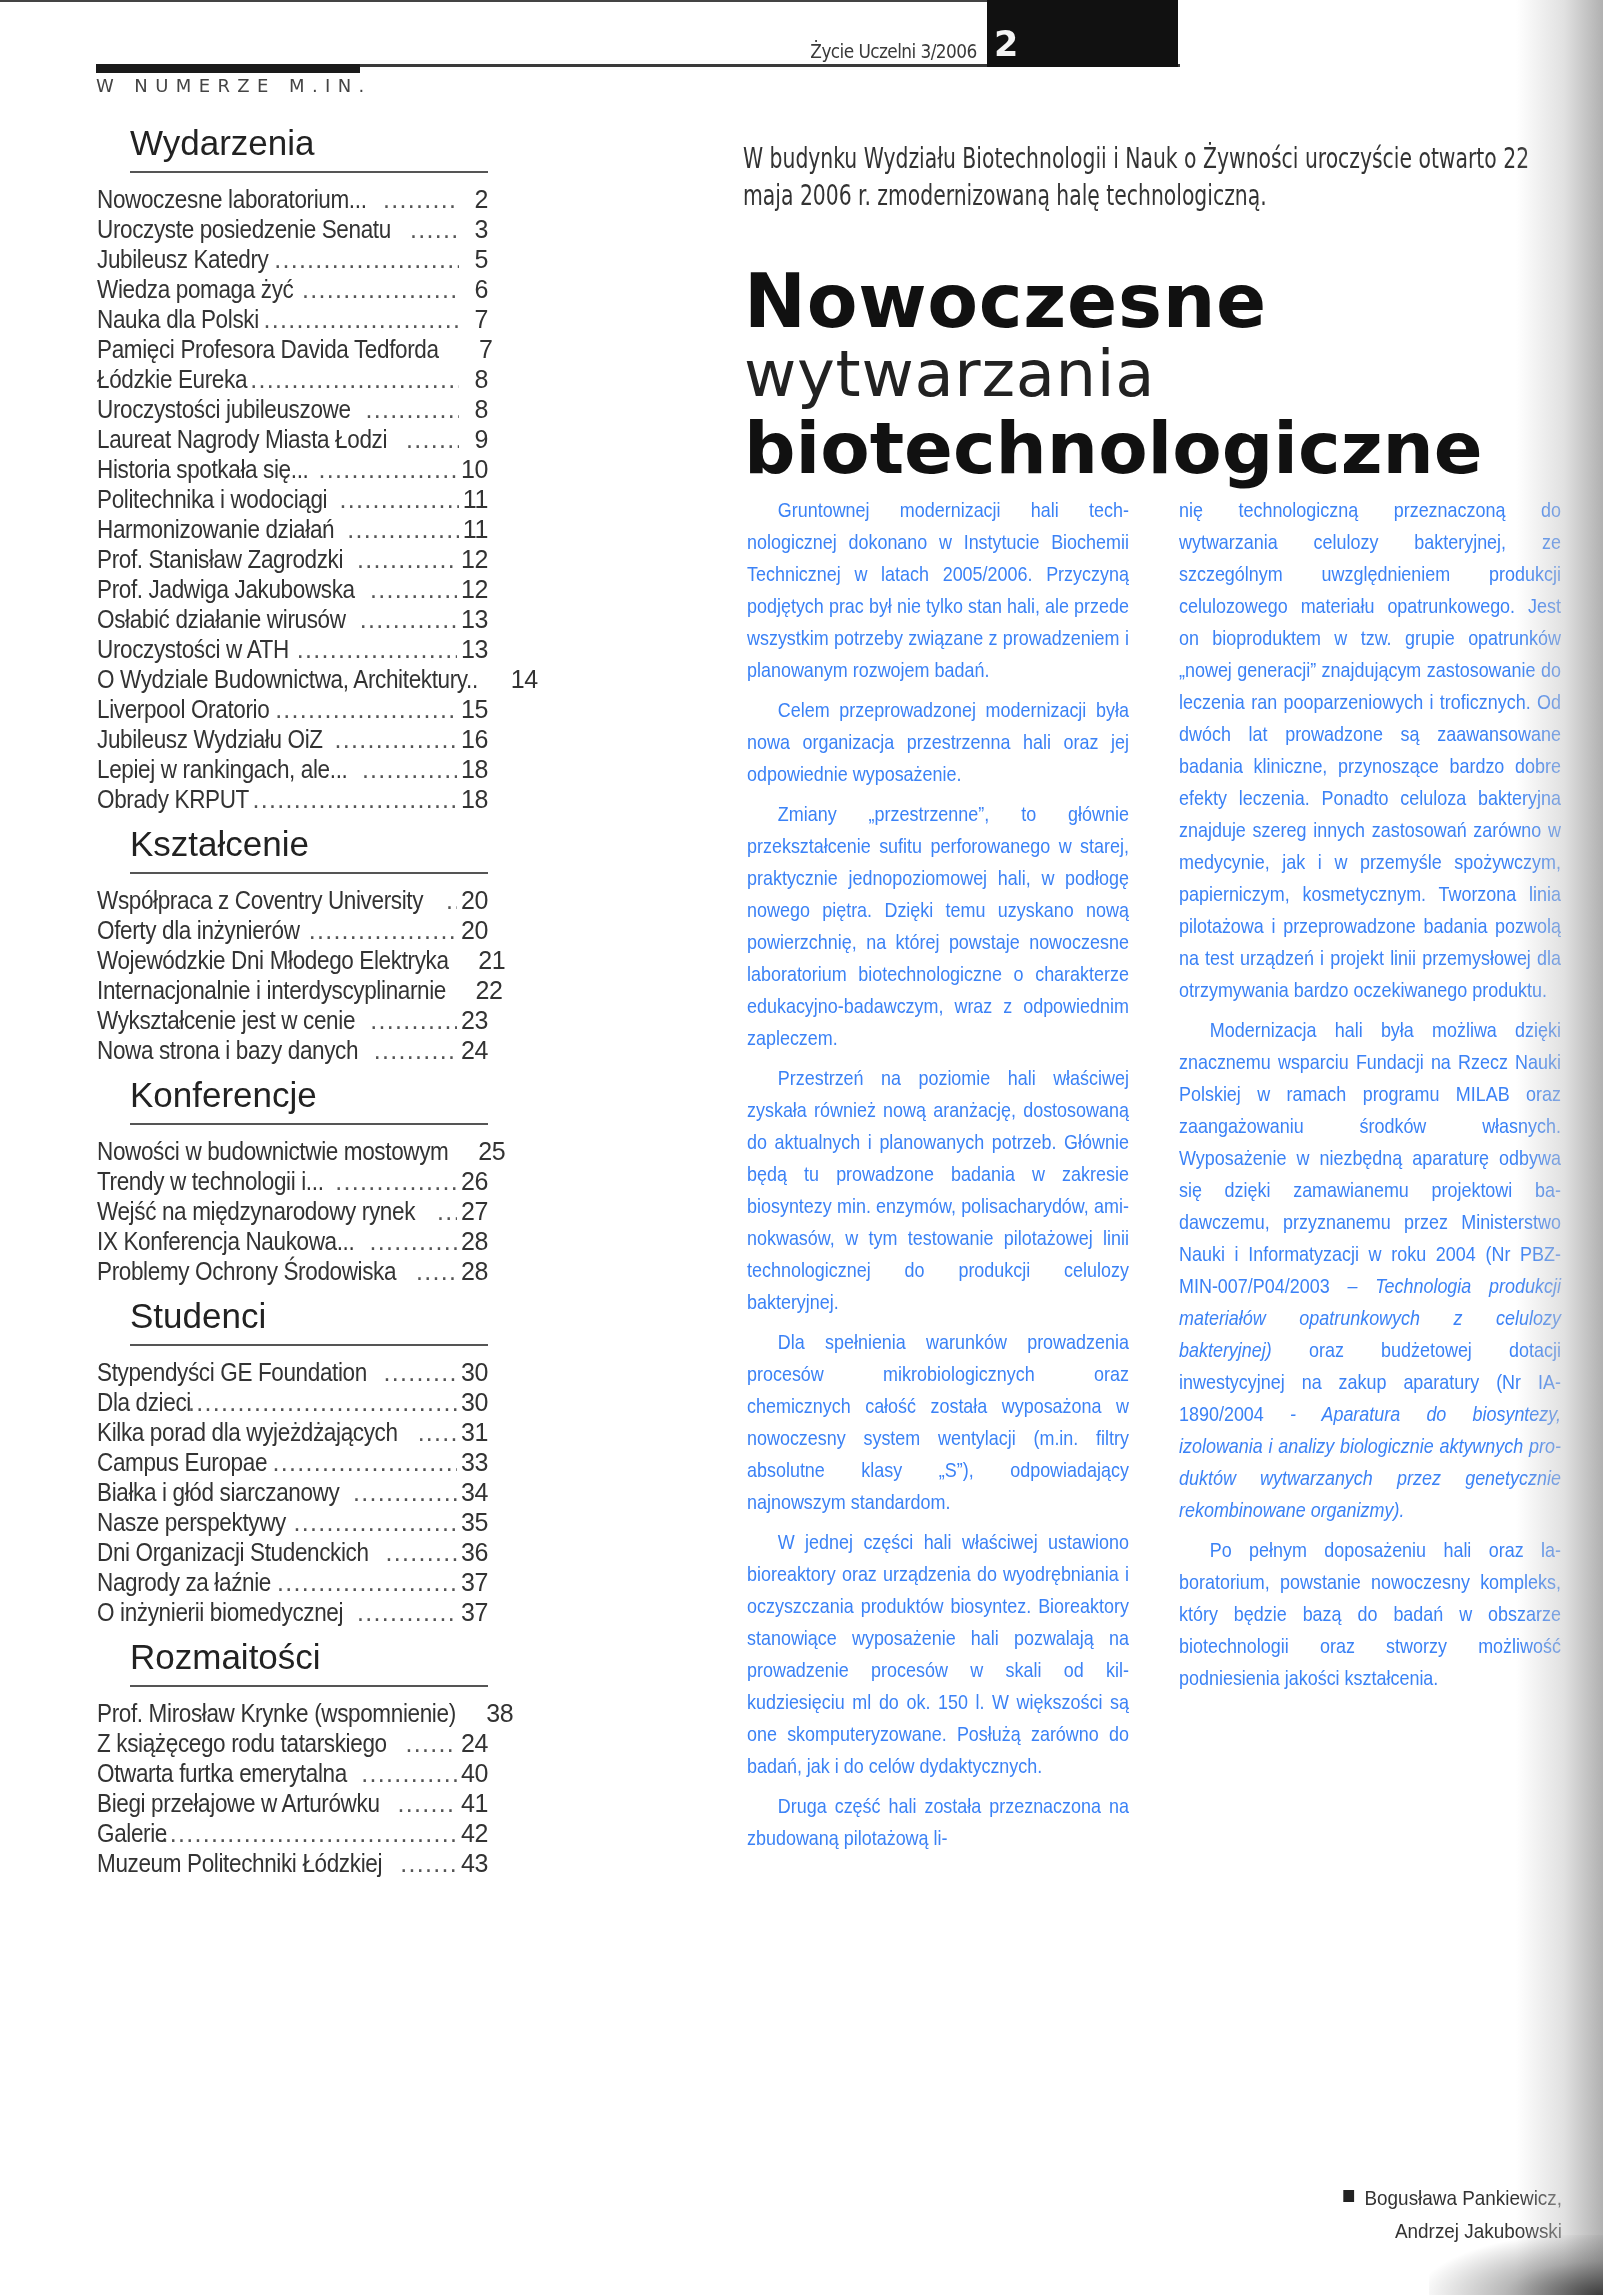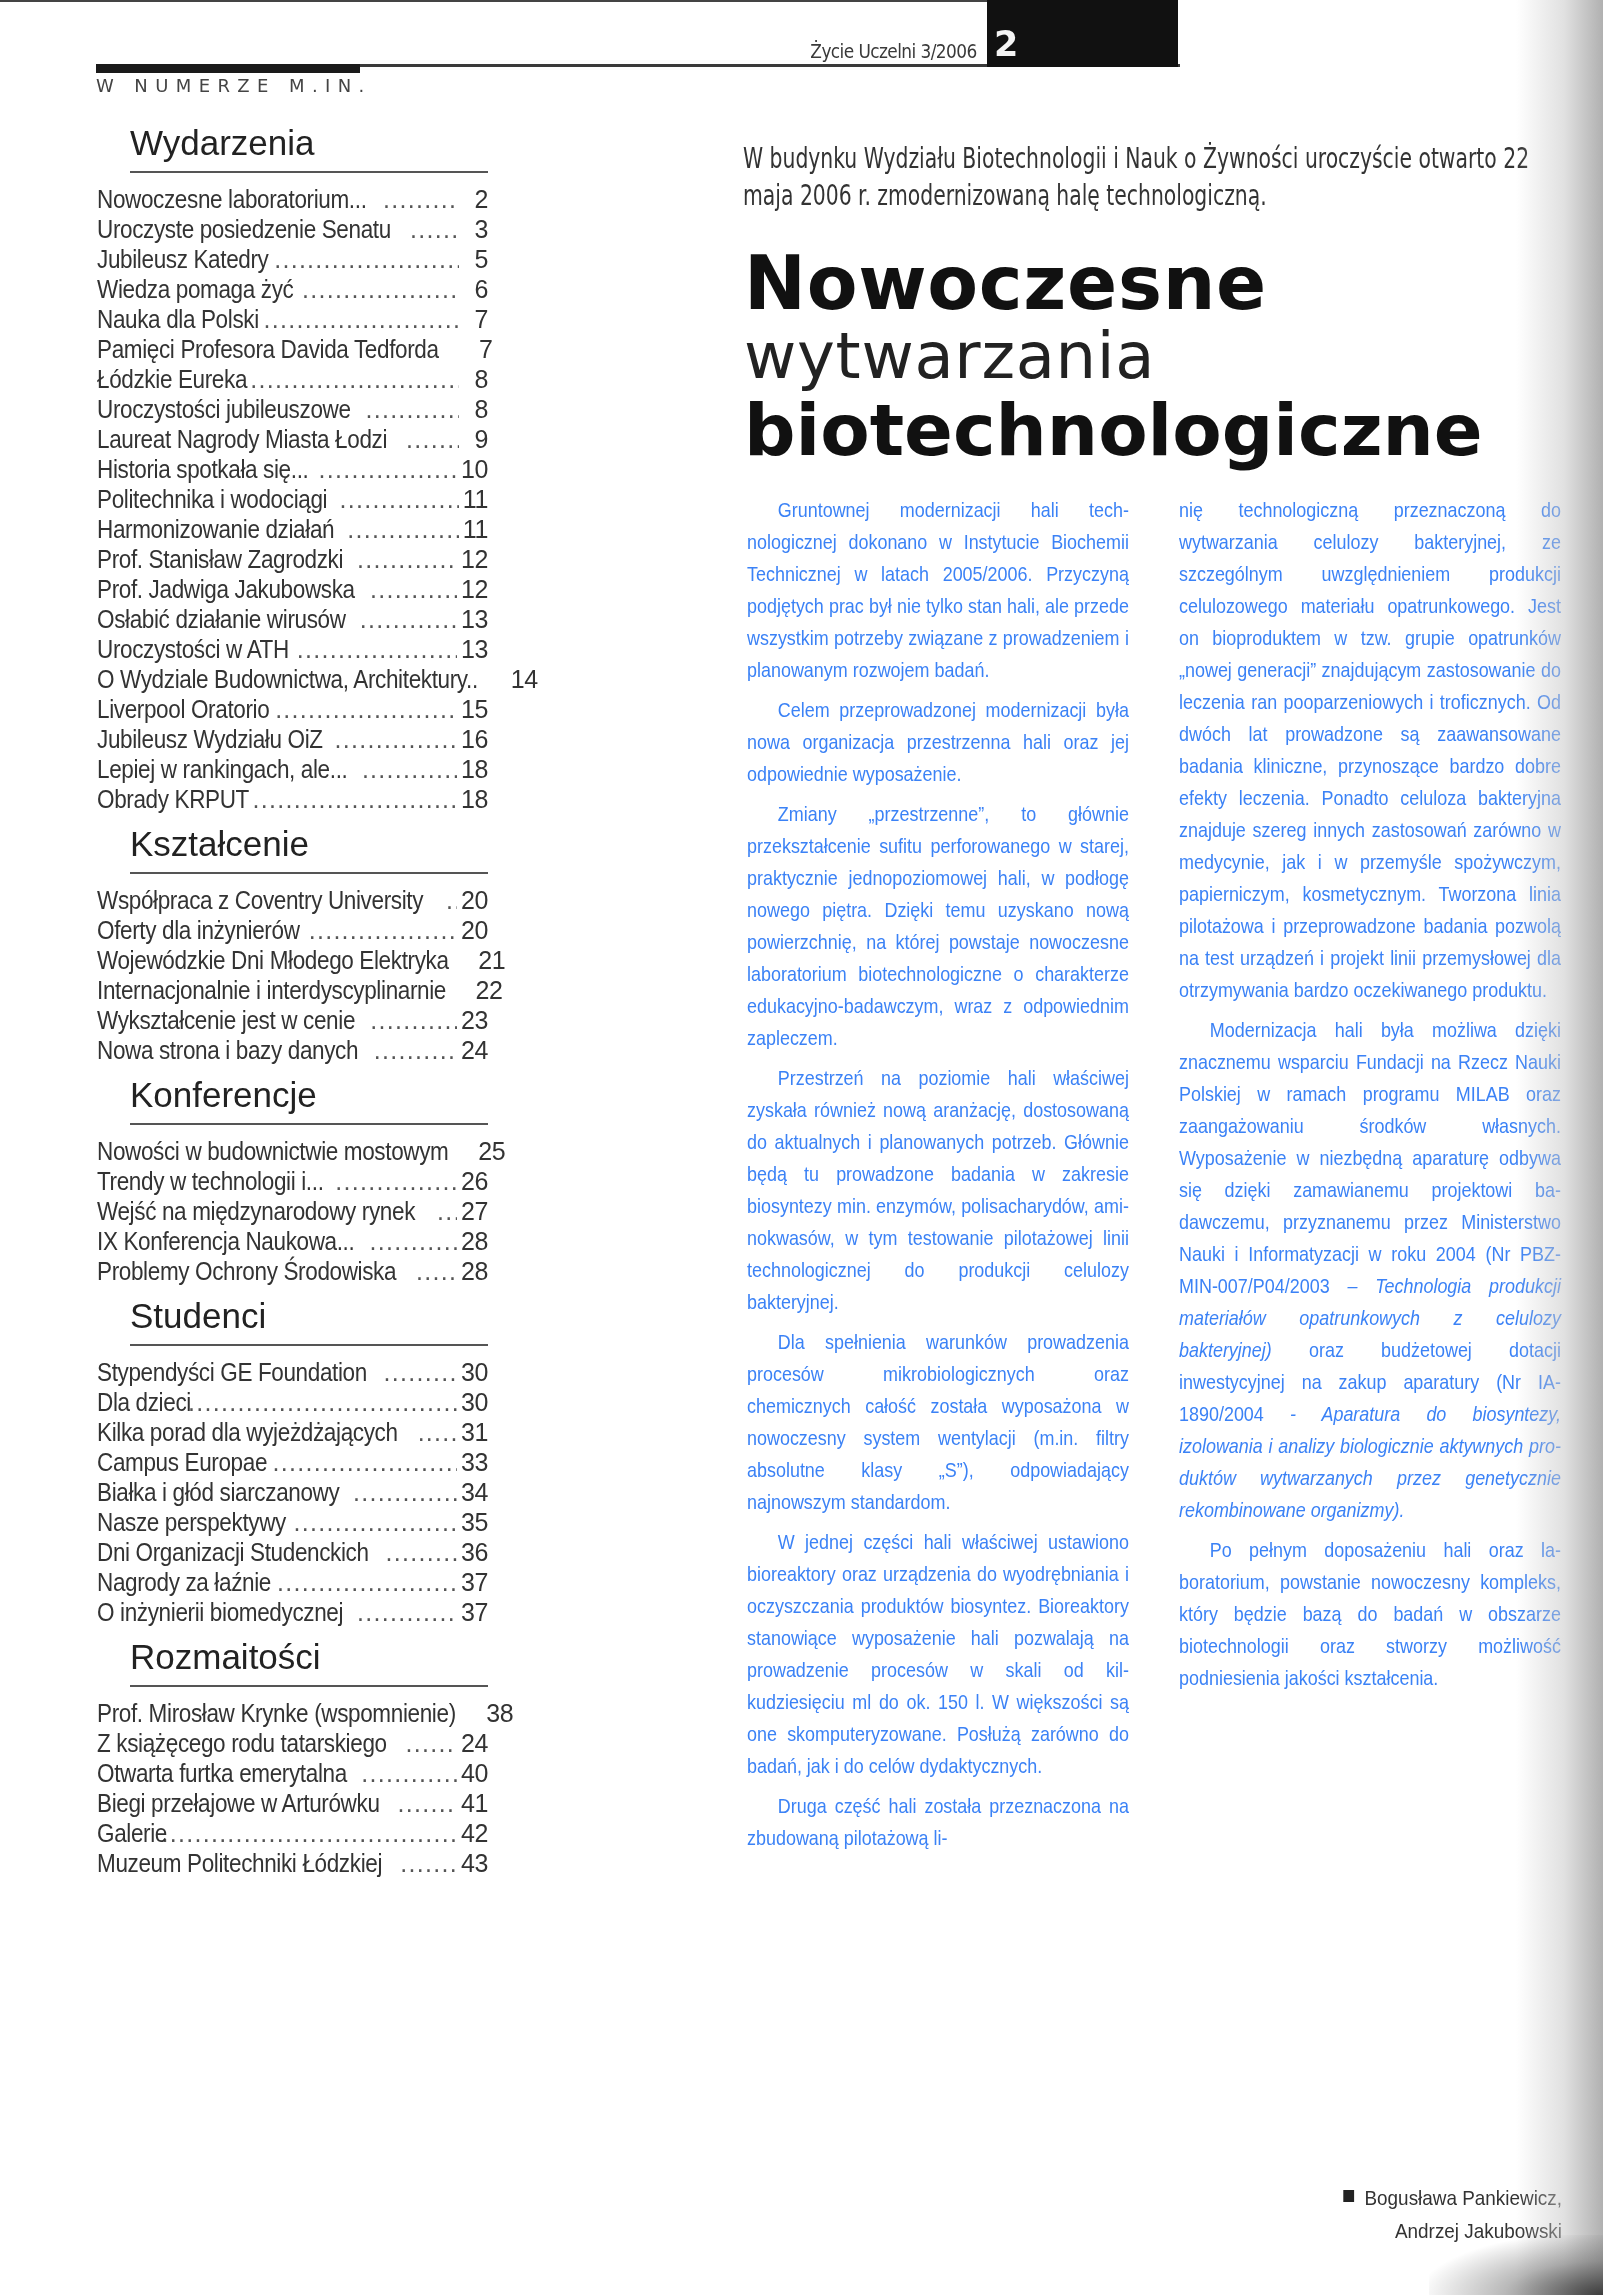--- a/index.html
+++ b/index.html
@@ -65,21 +65,21 @@
     flex: 1; overflow: hidden; white-space: nowrap; margin: 0 4px 0 -13.4px; color: #555; letter-spacing: 1.3px;
   }
   .toc-item .dots::before { content: "........................................................................................................................"; }
   .toc-item .p { white-space: nowrap; min-width: 25.4px; text-align: right; }
   
   .lead {
     position: absolute; left: 743px; top: 140px; width: 836px;
     font-family: "DejaVu Sans Condensed", "DejaVu Sans", sans-serif; font-size: 29px; line-height: 37px;
     color: #333; transform: scaleX(0.78); transform-origin: left top; width: 1070px;
   }
-  .title { position: absolute; left: 744px; top: 246px; color: #111; font-family: "DejaVu Sans", sans-serif; }
+  .title { position: absolute; left: 744px; top: 264px; color: #111; font-family: "DejaVu Sans", sans-serif; }
   .title .l1 { font-size: 74px; font-weight: bold; line-height: 75px; letter-spacing: 0.7px; }
   .title .l2 { font-size: 64px; font-weight: 200; line-height: 70px; font-family: "DejaVu Sans", sans-serif; color:#222; -webkit-text-stroke: 0; font-weight: normal; letter-spacing: 0.7px; }
   .title .l3 { font-size: 72px; font-weight: bold; line-height: 78px; letter-spacing: 0px; }
   
   .col {
     position: absolute; top: 494px; width: 381px;
     font-family: "Liberation Sans", sans-serif; font-size: 20.4px; line-height: 32px;
     color: #3b82f6; text-align: justify; hyphens: manual;
   }
   .col-1 { left: 747px; }

